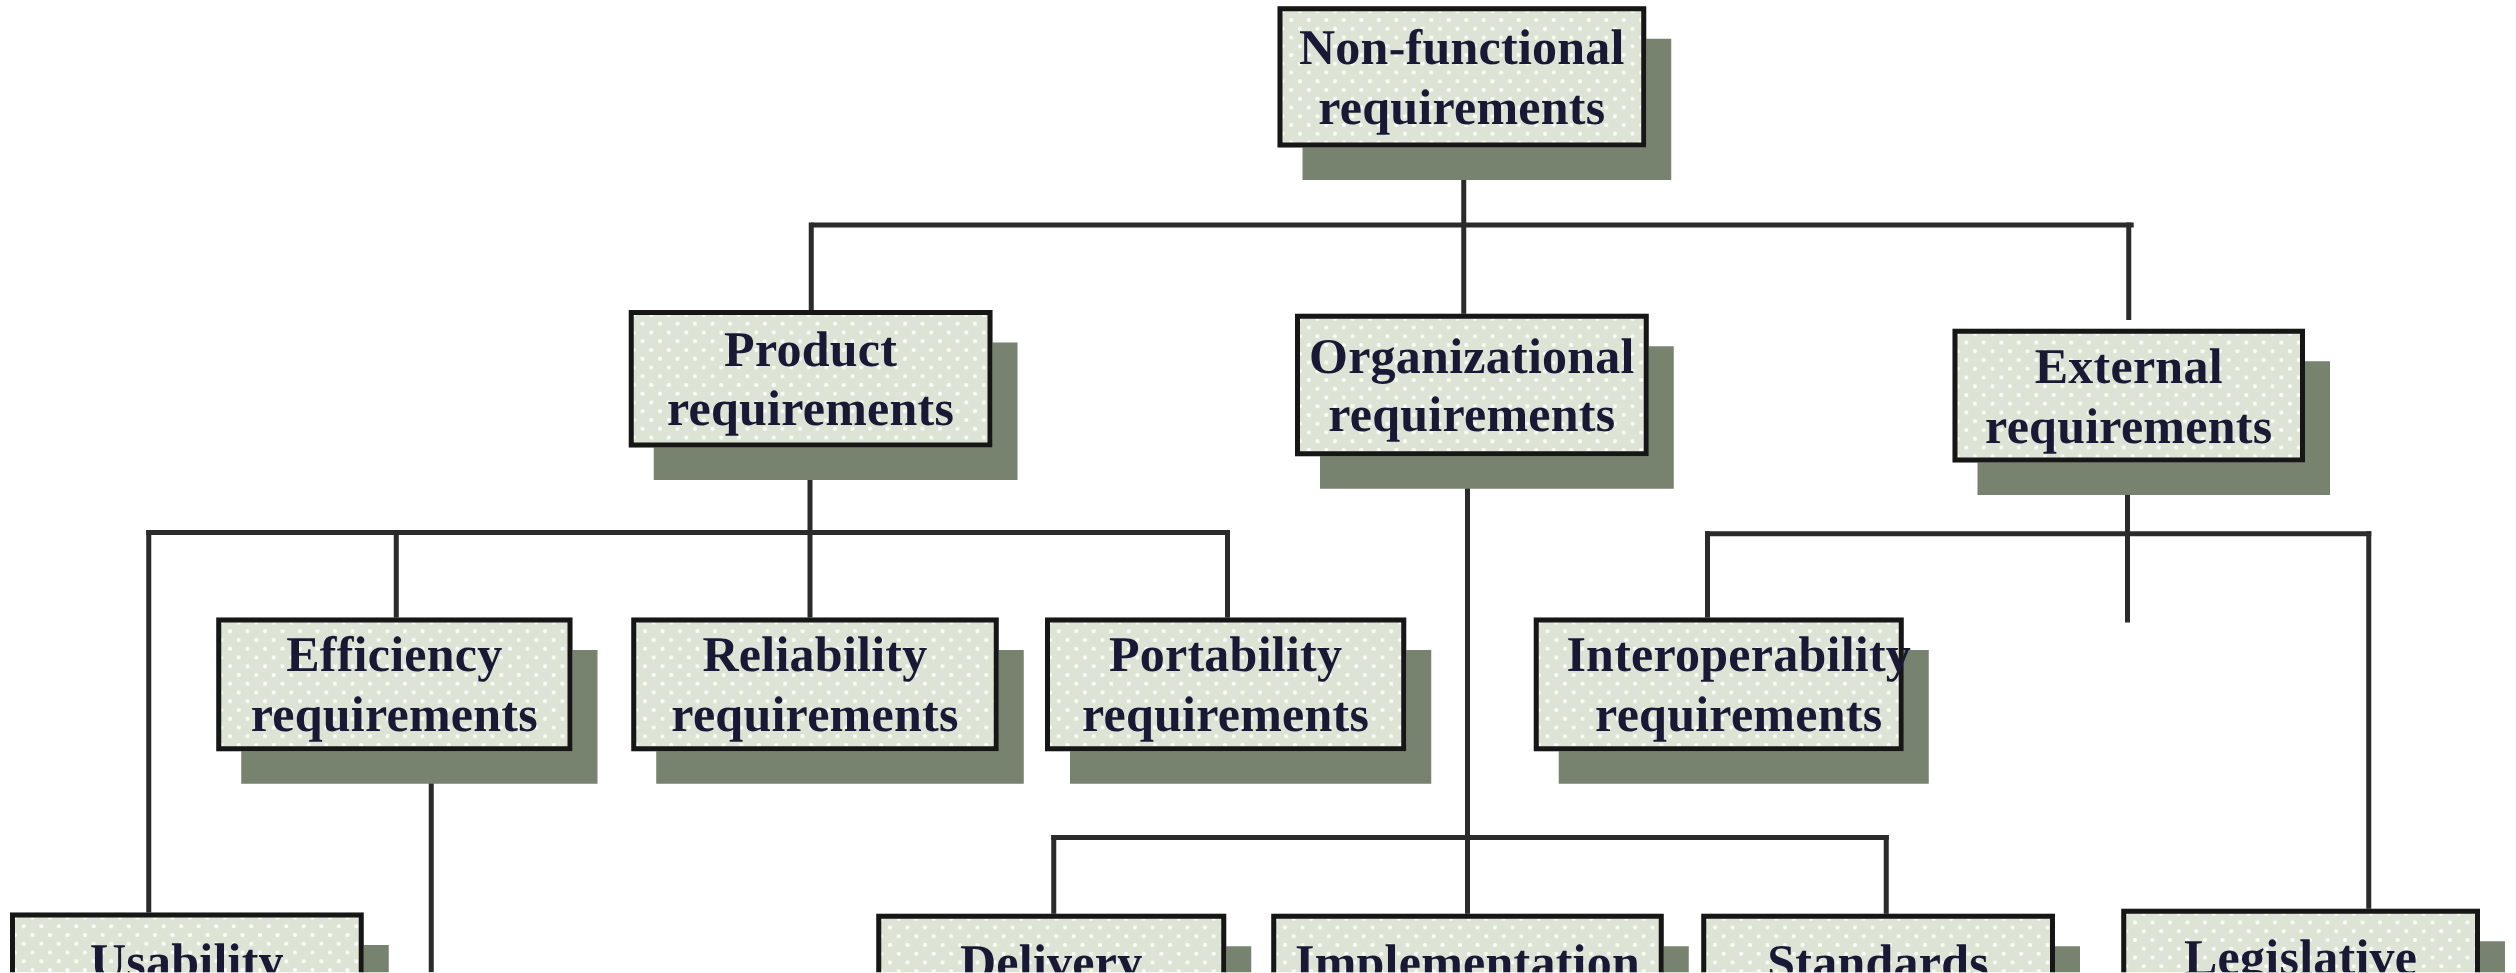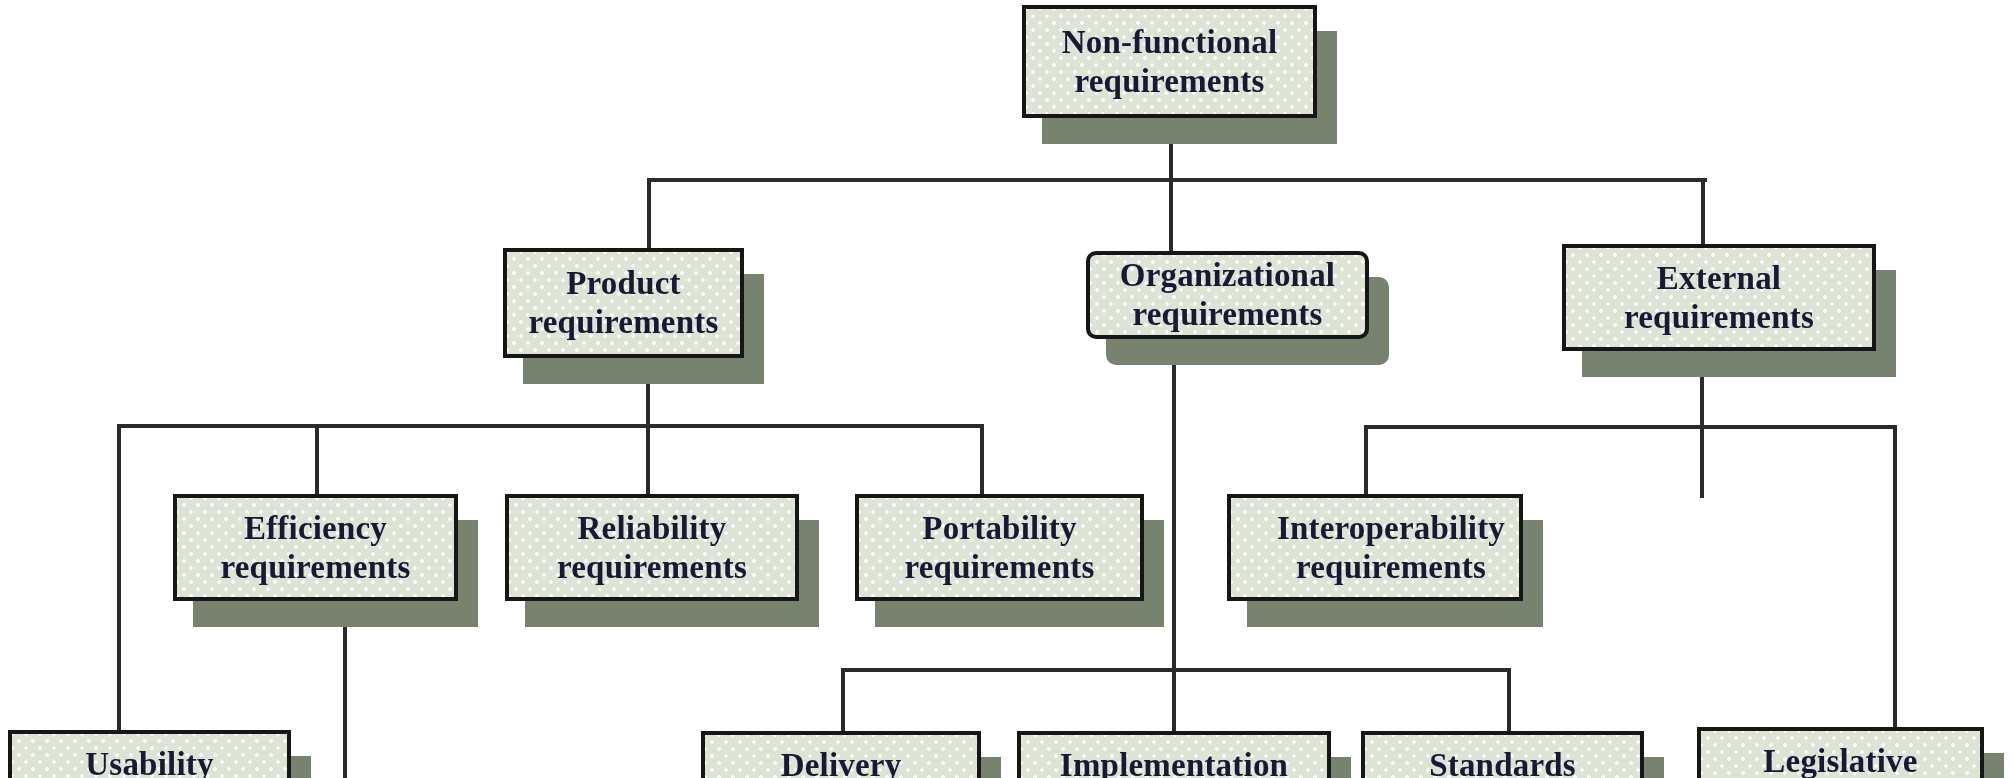--- a/index.html
+++ b/index.html
@@ -26,21 +26,21 @@
       radial-gradient(circle, #f9fbf6 1.6px, rgba(255,255,255,0) 1.7px);
     background-size: 14px 14px;
     background-position: 0 0, 7px 7px;
     border: 4px solid #161616;
     box-shadow: 20px 26px 0 0 #77836e;
     display: flex;
     align-items: center;
     justify-content: center;
     text-align: center;
     color: #191935;
-    font-size: 33px;
+    font-size: 40px;
     font-weight: 700;
     line-height: 1.18;
     letter-spacing: 0.2px;
   }
   .node.cut {
     align-items: flex-start;
     padding-top: 11px;
   }
   .node span { display: block; padding: 0 6px; }
 </style>
@@ -68,37 +68,37 @@
 
   <div class="vline" style="left:1700px; top:356px; height:142px;"></div>
   <div class="hline" style="left:1364px; top:425px; width:533px;"></div>
   <div class="vline" style="left:1364px; top:425px; height:73px;"></div>
   <div class="vline" style="left:1893px; top:425px; height:306px;"></div>
 
   <div class="node" style="left:1022px; top:5px; width:295px; height:113px;">
     <span>Non-functional requirements</span>
   </div>
 
-  <div class="node" style="left:503px; top:248px; width:241px; height:110px;justify-content:center;">
+  <div class="node" style="left:503px; top:248px; width:291px; height:110px;justify-content:center;">
     <span>Product requirements</span>
   </div>
-  <div class="node" style="left:1086px; top:251px; width:283px; height:88px;border-radius:10px;">
+  <div class="node" style="left:1036px; top:251px; width:283px; height:114px;">
     <span>Organizational requirements</span>
   </div>
-  <div class="node" style="left:1562px; top:244px; width:314px; height:107px;justify-content:center;">
+  <div class="node" style="left:1562px; top:263px; width:282px; height:107px;justify-content:center;">
     <span>External requirements</span>
   </div>
 
   <div class="node" style="left:173px; top:494px; width:285px; height:107px;">
     <span>Efficiency requirements</span>
   </div>
   <div class="node" style="left:505px; top:494px; width:294px; height:107px;">
     <span>Reliability requirements</span>
   </div>
-  <div class="node" style="left:836px; top:494px; width:289px; height:107px;margin-left:19px;">
+  <div class="node" style="left:836px; top:494px; width:289px; height:107px;">
     <span>Portability requirements</span>
   </div>
   <div class="node" style="left:1227px; top:494px; width:296px; height:107px;padding-left:32px;">
     <span>Interoperability requirements</span>
   </div>
 
   <div class="node cut" style="left:8px; top:730px; width:283px; height:115px;">
     <span>Usability</span>
   </div>
   <div class="node cut" style="left:701px; top:731px; width:280px; height:115px;">

